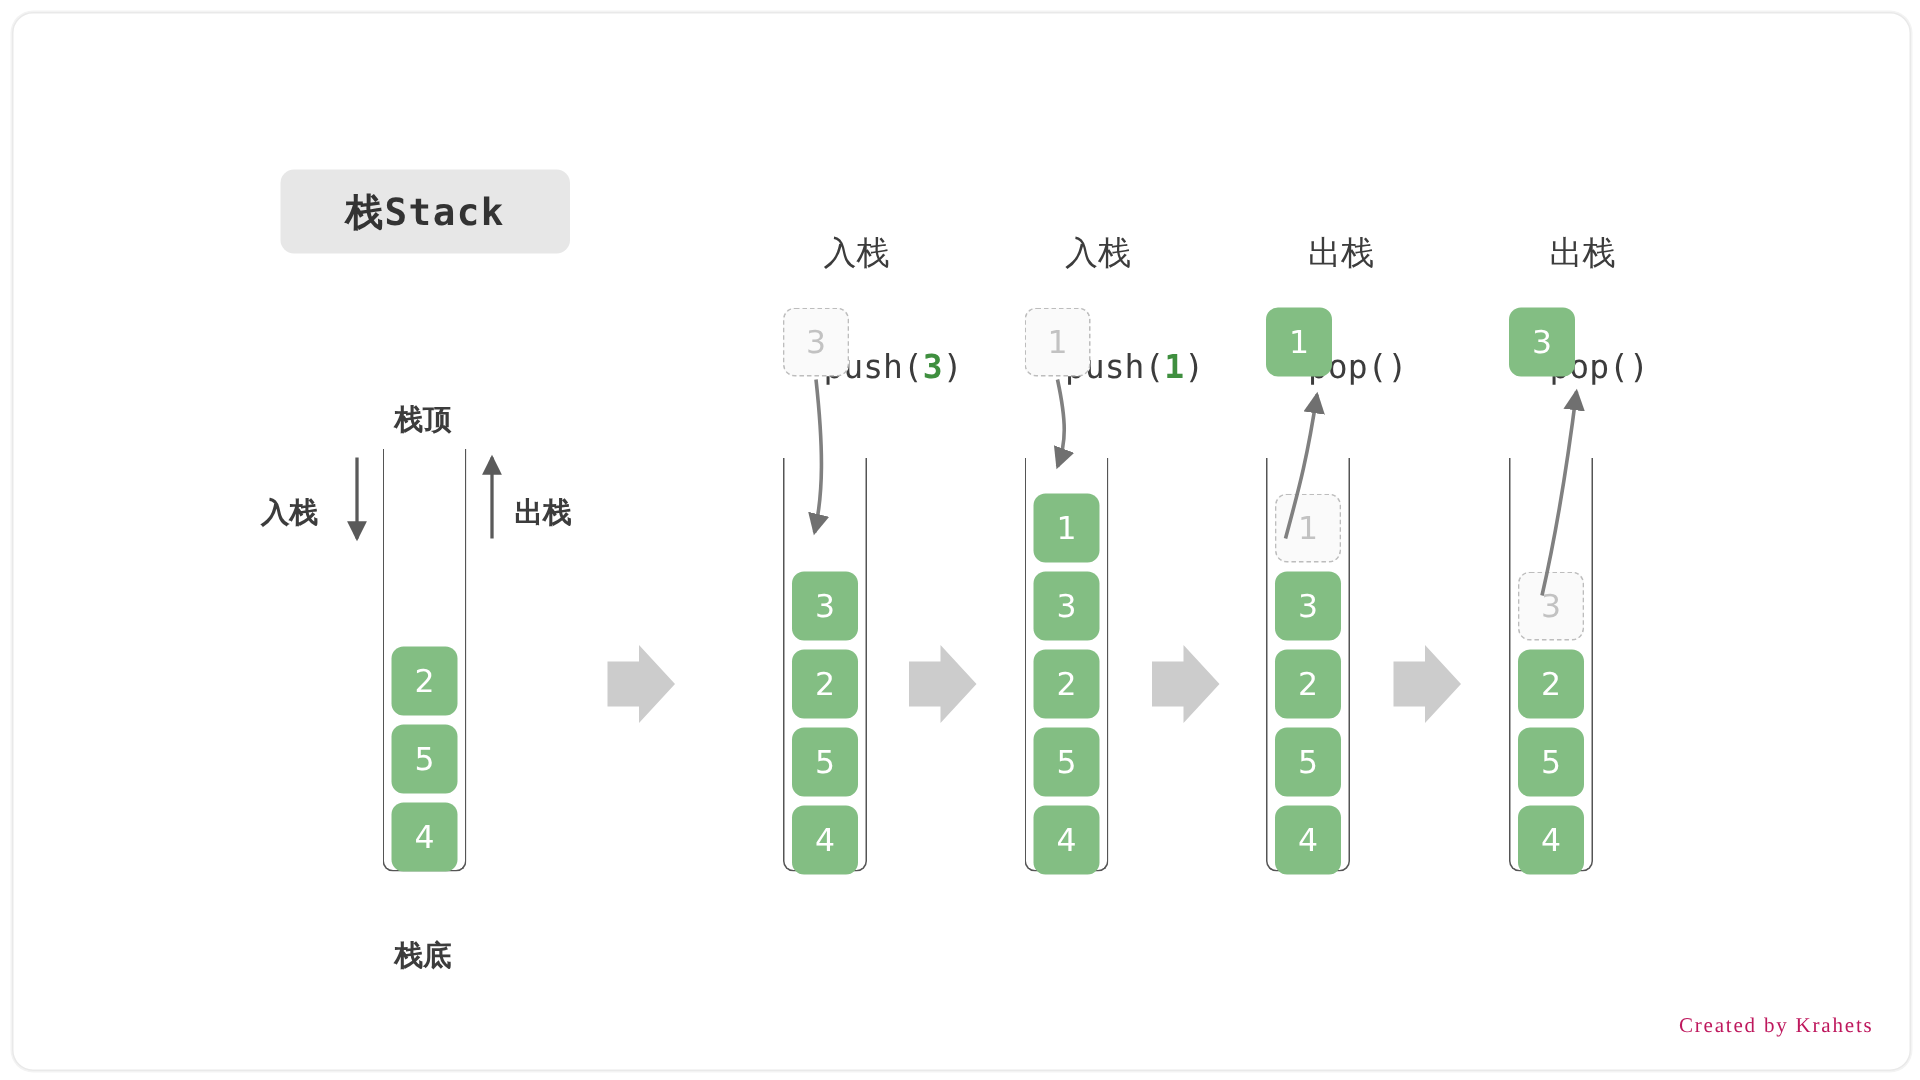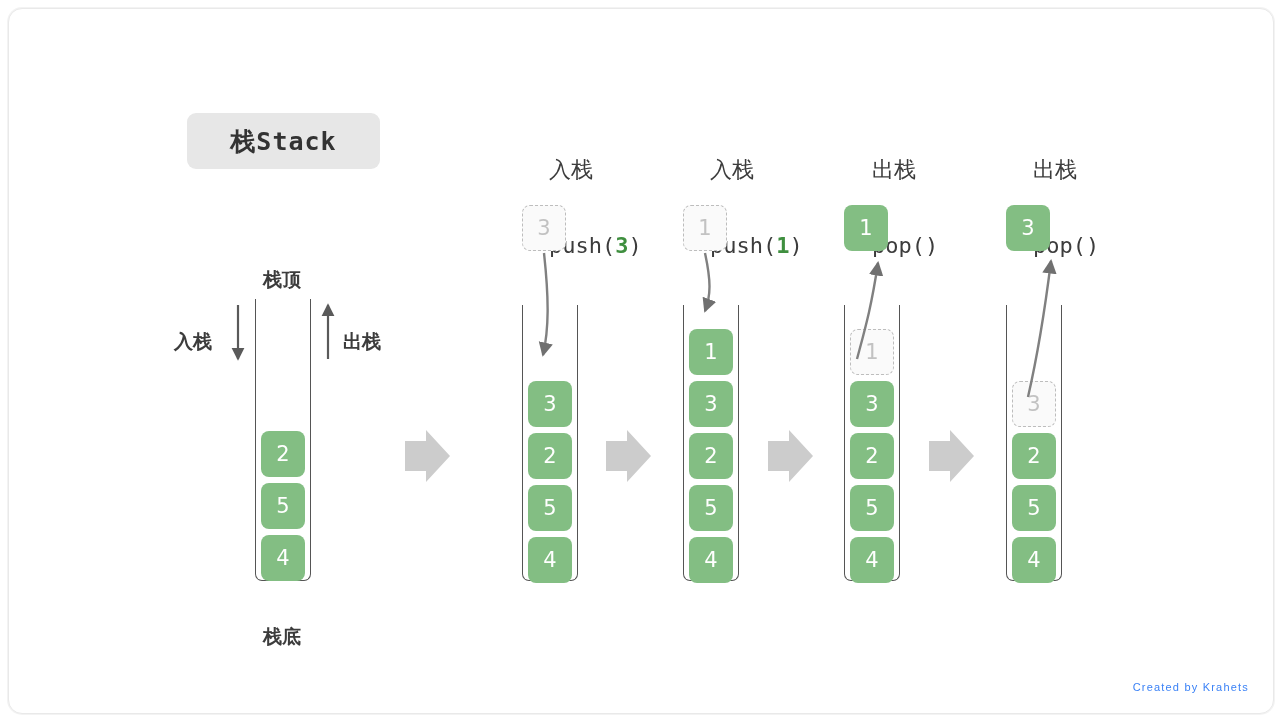--- a/index.html
+++ b/index.html
@@ -81,22 +81,22 @@
     display:flex;align-items:center;justify-content:center;
     font-size:21px;box-sizing:border-box;
   }
   .floatbox.filled{background:#83be83;color:#ffffff;}
   .floatbox.ghost{background:#fafafa;color:#c2c2c2;border:1.7px dashed #bdbdbd;}
 
   svg.ov{position:absolute;left:0;top:0;width:1264px;height:704px;pointer-events:none;}
 
   #credit{
     position:absolute;right:24px;bottom:20px;
-    color:#3b82f6;font-size:11px;letter-spacing:1.2px;
-    font-family:Liberation Sans, sans-serif;
+    color:#be185d;font-size:14px;letter-spacing:1.2px;
+    font-family:Liberation Serif, serif;
   }
 </style>
 </head>
 <body>
 
 <div id="card">
 <div class="stage">
 
   <div id="title-badge">
     <span class="cjk">栈</span>

